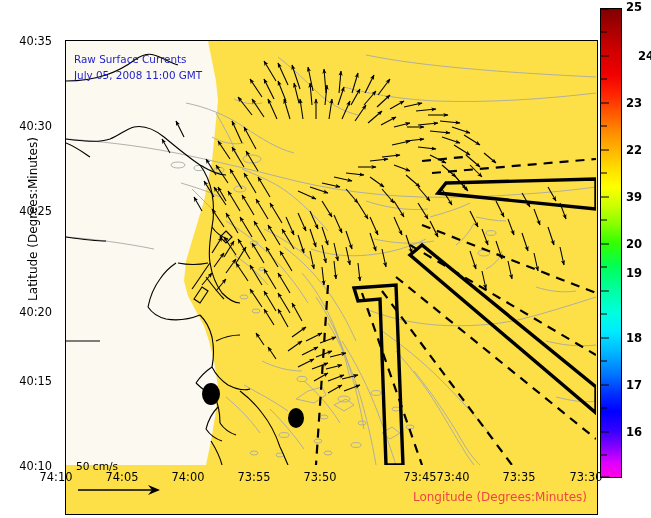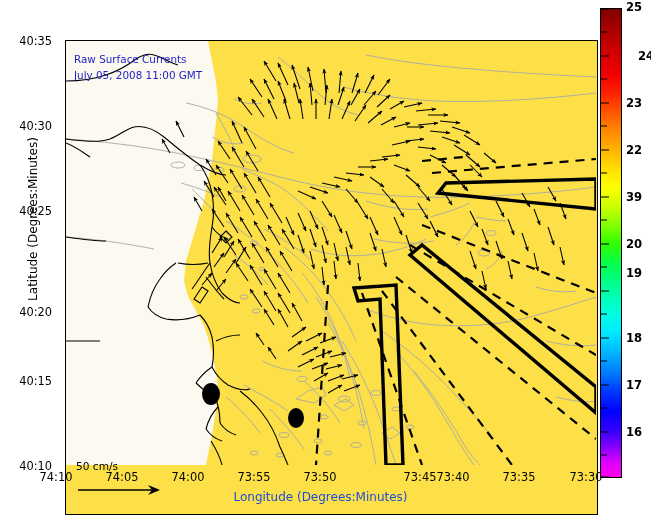--- a/index.html
+++ b/index.html
@@ -74,23 +74,23 @@
     color: #000;
     white-space: nowrap;
   }
   .xtick { transform: translateX(-50%); top: 470px; }
   .ytick { right: 599px; transform: translateY(-50%); text-align: right; }
 
   #xaxis-title {
     position: absolute;
     left: 54px; top: 490px;
     width: 533px;
-    text-align: center;
+    text-align: right;
     font-size: 12px;
-    color: #1d4ed8;
+    color: #ef4444;
     white-space: nowrap;
   }
   #yaxis-title {
     position: absolute;
     left: -82px; top: 212px;
     width: 230px;
     text-align: center;
     font-size: 12px;
     color: #000;
     transform: rotate(-90deg);

